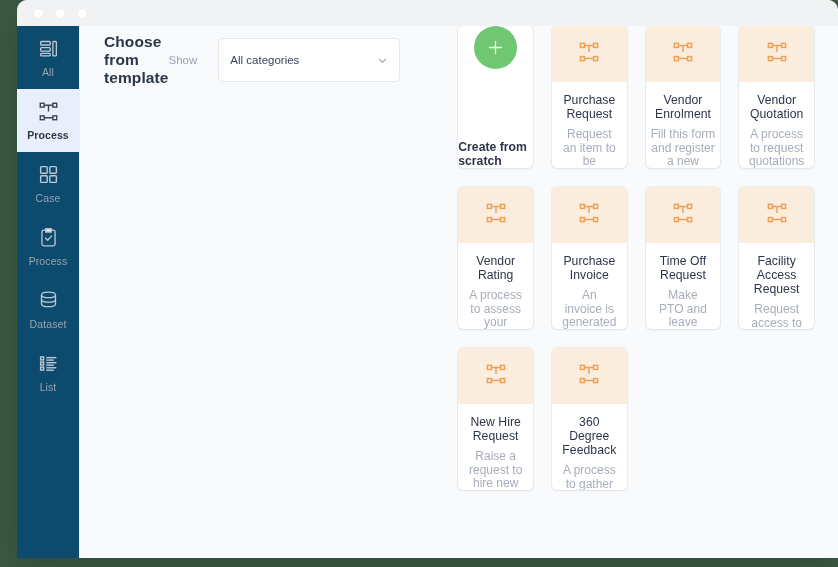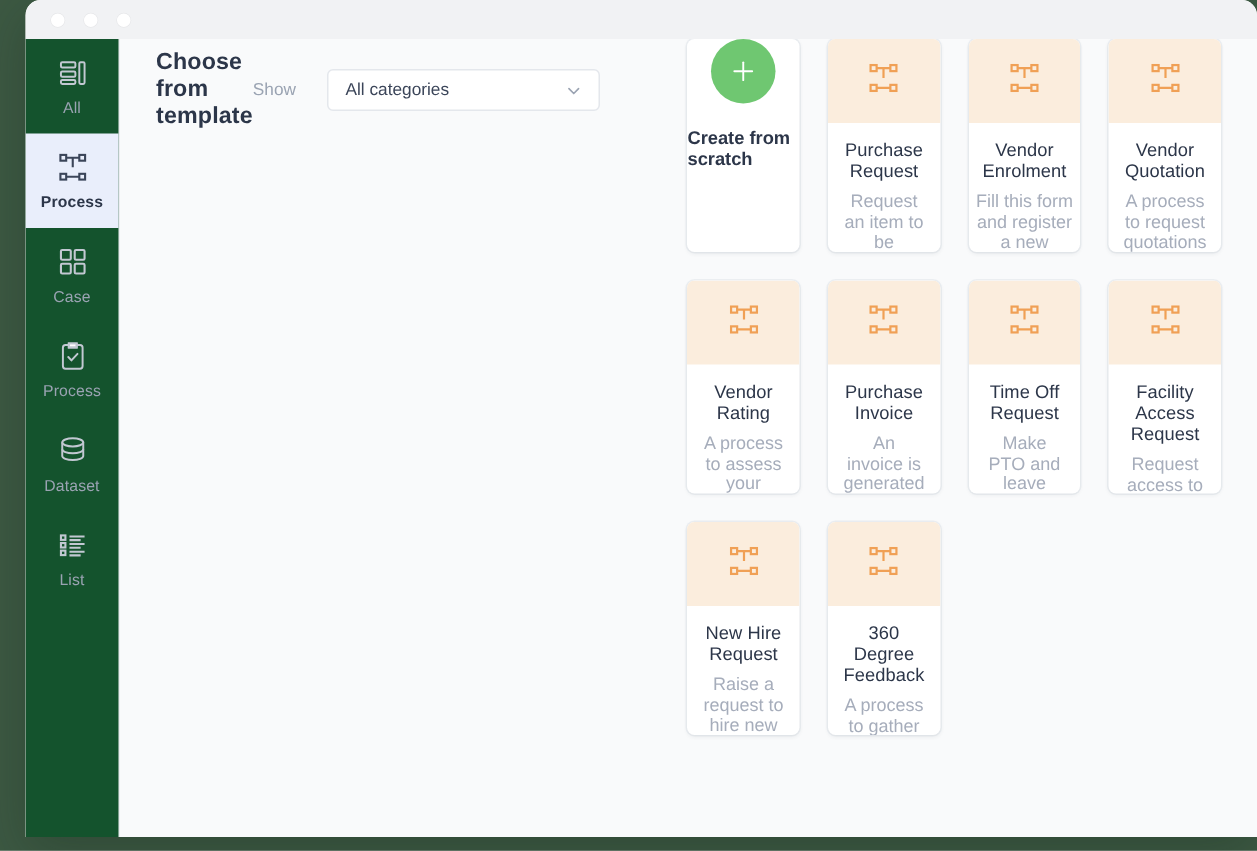--- a/index.html
+++ b/index.html
@@ -37,21 +37,21 @@
     border-radius: 50%;
     background: #ffffff;
     box-shadow: 0 0 0 0.5px rgba(0,0,0,0.045);
   }
 
   .window-body { flex: 1; display: flex; min-height: 0; }
 
   
   .sidebar {
     width: 63px;
-    background: #14532d;
+    background: #0c4a6e;
     border-right: 1px solid #eceef1;
     flex: 0 0 63px;
     padding-top: 0px;
   }
   .side-item {
     height: 63px;
     display: flex;
     flex-direction: column;
     align-items: center;
     justify-content: center;
@@ -90,21 +90,21 @@
     letter-spacing: .1px;
   }
   .head-right {
     margin-left: auto;
     display: flex;
     align-items: center;
     gap: 21px;
   }
   .show-label { font-size: 11.5px; color: #9aa3b2; }
   .select-box {
-    width: 182px; height: 28px;
+    width: 182px; height: 44px;
     background: #ffffff;
     border: 1px solid #e4e7ec;
     border-radius: 4px;
     display: flex;
     align-items: center;
     padding: 0 11px;
     cursor: pointer;
   }
   .select-val { font-size: 11.5px; color: #3b4559; }
   .chev { margin-left: auto; color: #9aa3b2; line-height: 0; }
@@ -171,21 +171,21 @@
     font-size: 10.5px;
     color: #8b93a3;
     cursor: pointer;
   }
   .card-actions .act.primary { color: #3b7ded; font-weight: bold; }
   .card-actions .act + .act { border-left: 1px solid #edeff2; }
 
   
   .card.scratch {
     align-items: center;
-    justify-content: flex-start;
+    justify-content: space-between;
     gap: 16px;
     flex-direction: column;
   }
   .plus-circle {
     width: 43px; height: 43px;
     border-radius: 50%;
     background: #6fc771;
     display: flex;
     align-items: center;
     justify-content: center;

